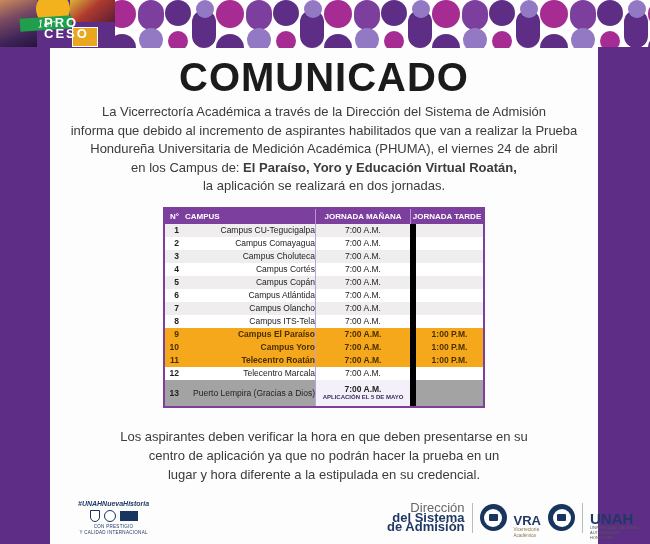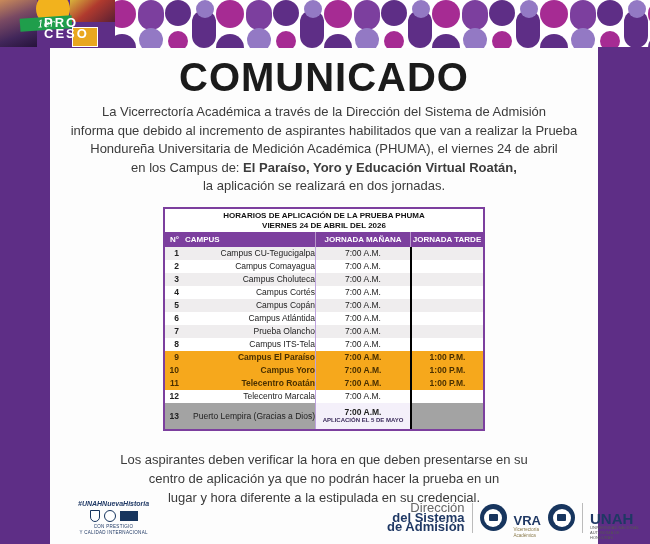--- a/index.html
+++ b/index.html
@@ -33,21 +33,21 @@
   
   .stable{width:322px;margin:11px auto 0;border:2px solid #7C3F9E;background:#fff;box-sizing:border-box;}
   .ttitle{padding:2px 0 1px;font-size:8px;font-weight:bold;line-height:10px;color:#111;}
   .thead{display:flex;background:#7C3F9E;color:#fff;font-weight:bold;font-size:8px;height:15px;align-items:center;}
   .trow{display:flex;height:13px;align-items:center;font-size:8.5px;color:#222;}
   .trow.tall{height:26px;}
   .c{box-sizing:border-box;overflow:hidden;white-space:nowrap;}
   .c.n{width:16px;text-align:right;padding-right:2px;font-weight:bold;}
   .c.campus{width:134px;text-align:right;padding-left:4px;}
   .c.man{width:95px;text-align:center;border-left:1px solid #bda3dd;align-self:stretch;display:flex;flex-direction:column;justify-content:center;}
-  .c.tar{width:73px;text-align:center;border-left:2px solid #000000;align-self:stretch;display:flex;flex-direction:column;justify-content:center;}
+  .c.tar{width:73px;text-align:center;border-left:6px solid #000000;align-self:stretch;display:flex;flex-direction:column;justify-content:center;}
   .thead .c.man,.thead .c.tar{border-left:1px solid rgba(255,255,255,.45);}
   .trow.gray{background:#EFEDEE;}
   .trow.white{background:#fff;}
   .trow.orange{background:#F6A81C;color:#4a3000;font-weight:bold;}
   .trow.lavender{background:#a3a3a3;}
   .trow.lavender .c.man{background:#F4F0FA;font-weight:bold;}
   .mnote{font-size:6px;font-weight:bold;color:#3a2a5a;line-height:7px;}
 
   
   .footer{position:absolute;left:36px;right:8px;bottom:4px;display:flex;justify-content:space-between;align-items:center;}
@@ -113,24 +113,20 @@
 
     <p class="intro">
       <span>La Vicerrectoría Académica a través de la Dirección del Sistema de Admisión</span><br>
       <span>informa que debido al incremento de aspirantes habilitados que van a realizar la Prueba</span><br>
       <span>Hondureña Universitaria de Medición Académica (PHUMA), el viernes 24 de abril</span><br>
       <span>en los Campus de: </span><b>El Paraíso, Yoro y Educación Virtual Roatán,</b><br>
       <span>la aplicación se realizará en dos jornadas.</span>
     </p>
 
     <div class="stable">
-      <div class="ttitle">
-        <div>HORARIOS DE APLICACIÓN DE LA PRUEBA PHUMA</div>
-        <div>VIERNES 24 DE ABRIL DEL 2026</div>
-      </div>
       <div class="thead">
         <div class="c n">N°</div>
         <div class="c campus" style="text-align:left;">CAMPUS</div>
         <div class="c man">JORNADA MAÑANA</div>
         <div class="c tar">JORNADA TARDE</div>
       </div>
       <div id="tbody">
           <div class="trow gray">
             <div class="c n">1</div>
             <div class="c campus">Campus CU-Tegucigalpa</div>
@@ -174,21 +170,21 @@
           <div class="trow white">
             <div class="c n">6</div>
             <div class="c campus">Campus Atlántida</div>
             <div class="c man">
               <div>7:00 A.M.</div>
             </div>
             <div class="c tar"></div>
           </div>
           <div class="trow gray">
             <div class="c n">7</div>
-            <div class="c campus">Prueba Olancho</div>
+            <div class="c campus">Campus Olancho</div>
             <div class="c man">
               <div>7:00 A.M.</div>
             </div>
             <div class="c tar"></div>
           </div>
           <div class="trow white">
             <div class="c n">8</div>
             <div class="c campus">Campus ITS-Tela</div>
             <div class="c man">
               <div>7:00 A.M.</div>

